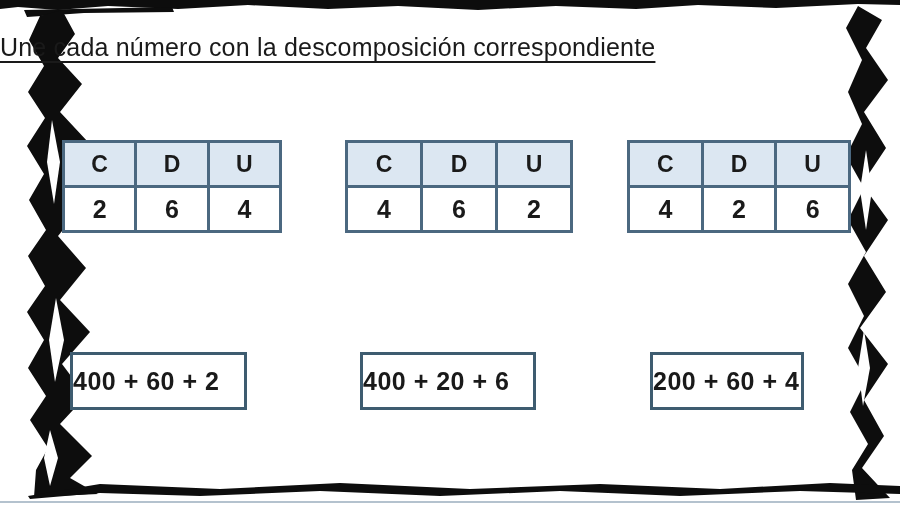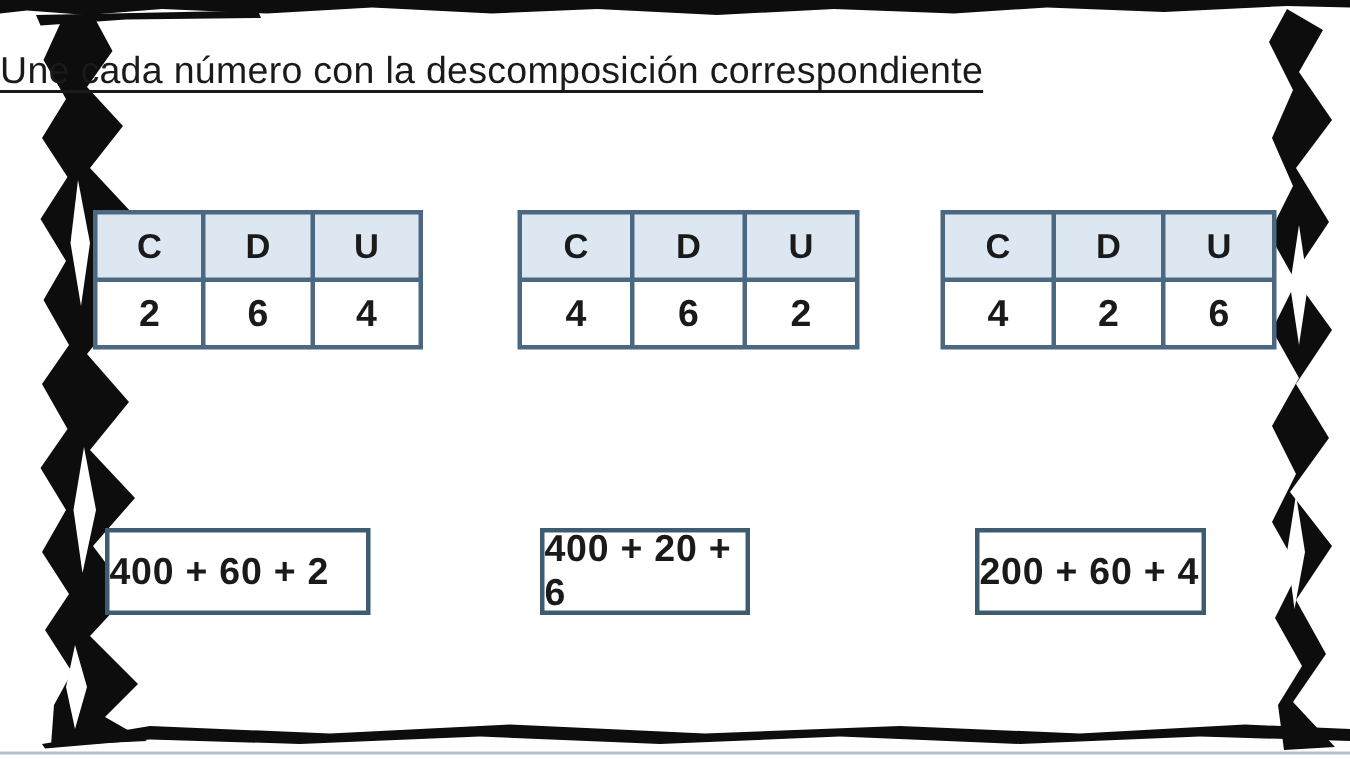--- a/index.html
+++ b/index.html
@@ -55,21 +55,21 @@
   .decomp {
     position: absolute; top: 352px; height: 58px;
     box-sizing: border-box;
     border: 3px solid var(--box-border, #3e5c70);
     background: #ffffff;
     display: flex; align-items: center; 
     font-weight: bold; font-size: 25px;
     letter-spacing: 0.5px;
   }
   #box-1 { left: 70px;  width: 177px; }
-  #box-2 { left: 360px; width: 140px; }
+  #box-2 { left: 360px; width: 176px; }
   #box-3 { left: 650px; width: 154px; }
 </style>
 </head>
 <body>
 
 <svg class="frame-svg" viewBox="0 0 900 506" aria-hidden="true">
   <path class="ink" d="M0,0 H900 V5 L858,4 L776,8 L698,5 L636,9 L556,6 L478,10 L398,6 L328,9 L248,5 L178,9 L108,6 L58,10 L18,7 L0,9 Z"></path>
   <path class="ink" d="M24,10 L172,7 L174,12 L84,13 L27,17 Z"></path>
   <path class="ink" d="M62,10 L75,34 L58,58 L82,84 L60,112 L88,142 L62,172 L84,204 L58,236 L86,268 L60,300 L90,332 L62,364 L86,396 L60,424 L92,456 L70,478 L98,494 L34,497 L36,470 L48,448 L30,420 L46,396 L28,368 L44,340 L27,312 L45,286 L28,256 L46,230 L29,200 L44,174 L27,146 L45,118 L28,92 L44,66 L29,40 L40,16 Z"></path>
   <path class="gap" d="M52,120 L60,162 L54,204 L47,162 Z"></path>

